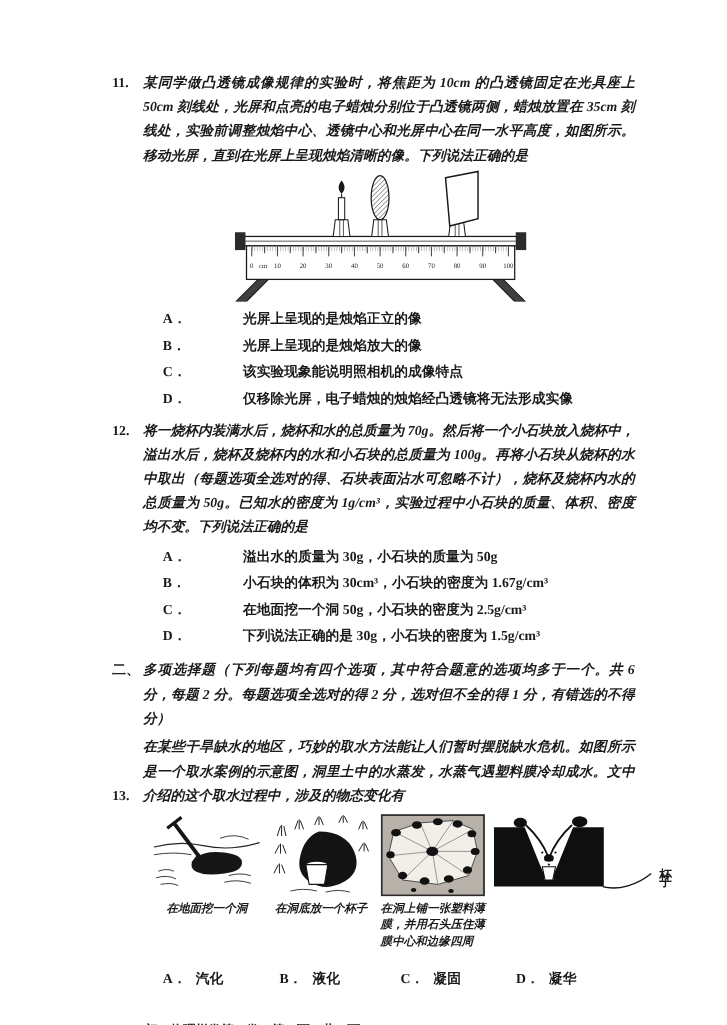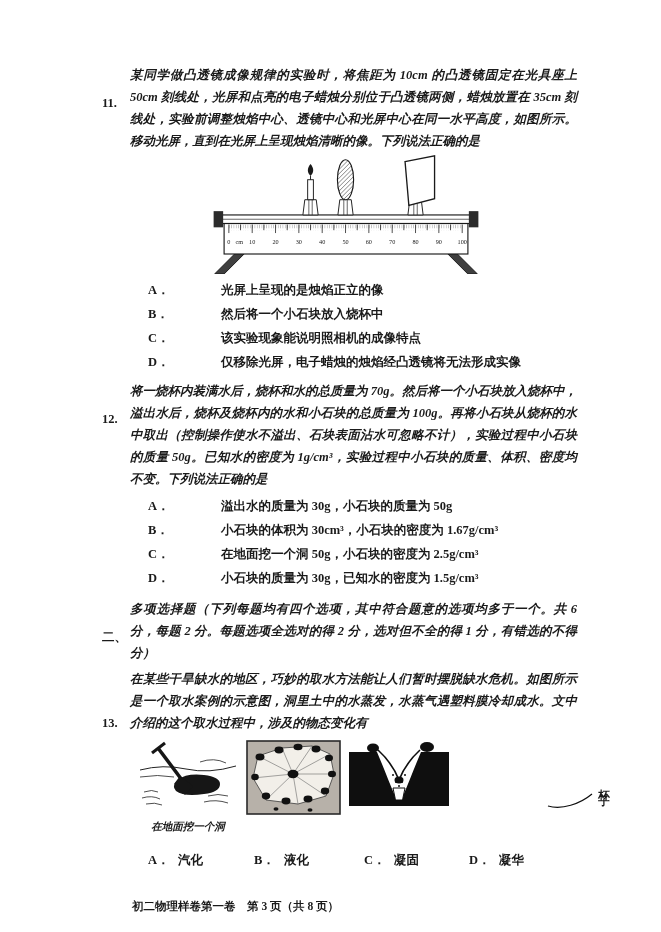--- a/index.html
+++ b/index.html
@@ -1,19 +1,19 @@
 <!DOCTYPE html>
 <html><head>
 <meta charset="utf-8">
 <style>
   html,body{margin:0;padding:0;background:#ffffff;}
   body{width:661px;height:932px;font-family:"Liberation Serif","DejaVu Serif",serif;color:#1a1a1a;}
   .page{position:relative;width:661px;height:932px;box-sizing:border-box;padding:64px 84px 0 102px;background:#fff;overflow:hidden;}
   .qhead{display:flex;font-size:12.5px;font-weight:600;line-height:22px;}
-  .qnum{flex:none;width:28px;margin-top:28px;}
+  .qnum{flex:none;width:28px;}
   .qtext{flex:1;text-align:justify;font-style:italic;}
   .opts{padding-left:46px;margin-top:4px;}
   .opt{display:flex;font-size:12.5px;font-weight:600;line-height:24px;}
   .olabel{flex:none;width:32px;}
   .otext{flex:1;margin-left:41px;}
   .bench-wrap{margin:2px 0 4px 98px;width:292px;}
   .bench-wrap svg{display:block;}
   .sec{margin-top:8px;}
   .q13{margin-top:4px;align-items:flex-end;}
   .panels{position:relative;margin:6px 0 0 36px;display:flex;gap:8px;align-items:flex-start;}
@@ -128,52 +128,52 @@
     </svg>
   </div>
 
   <div class="opts">
     <div class="opt">
         <span class="olabel">A．</span>
         <span class="otext">光屏上呈现的是烛焰正立的像</span>
       </div>
     <div class="opt">
         <span class="olabel">B．</span>
-        <span class="otext">然后将一个小石块放入烧杯中</span>
+        <span class="otext">光屏上呈现的是烛焰放大的像</span>
       </div>
     <div class="opt">
         <span class="olabel">C．</span>
         <span class="otext">该实验现象能说明照相机的成像特点</span>
       </div>
     <div class="opt">
         <span class="olabel">D．</span>
         <span class="otext">仅移除光屏，电子蜡烛的烛焰经凸透镜将无法形成实像</span>
       </div>
   </div>
 
   <div class="qhead" style="margin-top:6px;">
     <span class="qnum">12.</span>
-    <div class="qtext">将一烧杯内装满水后，烧杯和水的总质量为 70g。然后将一个小石块放入烧杯中，溢出水后，烧杯及烧杯内的水和小石块的总质量为 100g。再将小石块从烧杯的水中取出（控制操作使水不溢出、石块表面沾水可忽略不计），实验过程中小石块的质量 50g。已知水的密度为 1g/cm³，实验过程中小石块的质量、体积、密度均不变。下列说法正确的是</div>
+    <div class="qtext">将一烧杯内装满水后，烧杯和水的总质量为 70g。然后将一个小石块放入烧杯中，溢出水后，烧杯及烧杯内的水和小石块的总质量为 100g。再将小石块从烧杯的水中取出（每题选项全选对的得、石块表面沾水可忽略不计），烧杯及烧杯内水的总质量为 50g。已知水的密度为 1g/cm³，实验过程中小石块的质量、体积、密度均不变。下列说法正确的是</div>
   </div>
   <div class="opts">
     <div class="opt">
         <span class="olabel">A．</span>
         <span class="otext">溢出水的质量为 30g，小石块的质量为 50g</span>
       </div>
     <div class="opt">
         <span class="olabel">B．</span>
         <span class="otext">小石块的体积为 30cm³，小石块的密度为 1.67g/cm³</span>
       </div>
     <div class="opt">
         <span class="olabel">C．</span>
         <span class="otext">在地面挖一个洞 50g，小石块的密度为 2.5g/cm³</span>
       </div>
     <div class="opt">
         <span class="olabel">D．</span>
-        <span class="otext">小石块的质量为 30g，已知水的密度为 1.5g/cm³</span>
+        <span class="otext">下列说法正确的是 30g，小石块的密度为 1.5g/cm³</span>
       </div>
   </div>
 
   <div class="qhead sec">
     <span class="qnum">二、</span>
     <div class="qtext">多项选择题（下列每题均有四个选项，其中符合题意的选项均多于一个。共 6 分，每题 2 分。每题选项全选对的得 2 分，选对但不全的得 1 分，有错选的不得分）</div>
   </div>
 
   <div class="qhead q13">
     <span class="qnum">13.</span>
@@ -190,20 +190,39 @@
         <path d="M40 40 q8 -7 26 -5 q16 2 16 9 q0 8 -16 10 q-20 3 -28 -3 q-5 -5 2 -11 Z" fill="#161616"></path>
         <line x1="20" y1="8" x2="44" y2="40" stroke="#161616" stroke-width="3.5"></line>
         <line x1="14" y1="13" x2="27" y2="3" stroke="#161616" stroke-width="3"></line>
         <polygon points="42,36 55,46 47,55 36,44" fill="#161616"></polygon>
         <path d="M6 52 q8 -3 14 0 M4 58 q10 -3 18 1 M8 64 q9 -2 16 1" stroke="#222" stroke-width="0.8" fill="none"></path>
         <path d="M70 56 q10 -3 20 0 M66 62 q12 -3 24 1" stroke="#222" stroke-width="0.8" fill="none"></path>
       </svg>
       <div class="pcap">在地面挖一个洞</div>
     </div>
 
+    <div class="panel p2">
+      <svg width="92" height="75" viewBox="0 0 92 75">
+        <g stroke="#1c1c1c" stroke-width="0.9" fill="none">
+          <path d="M6 20 l3 -9 M10 20 l0 -10 M14 20 l-2 -9"></path>
+          <path d="M22 14 l3 -8 M26 14 l0 -9 M30 14 l-3 -8"></path>
+          <path d="M40 10 l3 -7 M44 10 l0 -8 M48 10 l-3 -7"></path>
+          <path d="M62 8 l3 -6 M66 8 l0 -7 M70 8 l-3 -6"></path>
+          <path d="M80 14 l3 -7 M84 14 l0 -8 M88 14 l-3 -7"></path>
+          <path d="M4 36 l4 -8 M9 36 l0 -9 M14 36 l-3 -8"></path>
+          <path d="M3 54 l4 -8 M8 54 l0 -9 M13 54 l-3 -8"></path>
+          <path d="M80 34 l4 -7 M85 34 l0 -8 M89 34 l-3 -7"></path>
+        </g>
+        <path d="M44 16 q24 0 32 18 q7 17 -8 27 q-17 10 -32 1 q-13 -8 -9 -24 q4 -17 17 -22 Z" fill="#141414"></path>
+        <ellipse cx="42" cy="46" rx="10" ry="3.2" fill="#fff" stroke="#141414" stroke-width="1"></ellipse>
+        <polygon points="32,46 52,46 49,64 35,64" fill="#fff" stroke="#141414" stroke-width="1"></polygon>
+        <path d="M18 70 q12 -3 24 0 M50 71 q12 -3 22 0" stroke="#222" stroke-width="0.8" fill="none"></path>
+      </svg>
+      <div class="pcap">在洞底放一个杯子</div>
+    </div>
 
     <div class="panel p3">
       <svg width="95" height="75" viewBox="0 0 95 75">
         <rect x="1" y="1" width="93" height="73" fill="#b7b1a9" stroke="#2a2a2a" stroke-width="1.6"></rect>
         <polygon points="12,16 36,8 66,6 84,14 88,34 80,56 52,64 20,60 7,38" fill="#f2efe9" stroke="#3a3a3a" stroke-width="0.8"></polygon>
         <g stroke="#6a6a6a" stroke-width="0.6">
           <line x1="47" y1="34" x2="12" y2="16"></line>
             <line x1="47" y1="34" x2="36" y2="8"></line>
           <line x1="47" y1="34" x2="66" y2="6"></line>
             <line x1="47" y1="34" x2="84" y2="14"></line>
@@ -223,20 +242,21 @@
           <ellipse cx="79" cy="51" rx="4.2" ry="3.4"></ellipse>
             <ellipse cx="62" cy="59" rx="4.5" ry="3.4"></ellipse>
           <ellipse cx="40" cy="61" rx="4.5" ry="3.4"></ellipse>
             <ellipse cx="20" cy="56" rx="4.2" ry="3.4"></ellipse>
           <ellipse cx="9" cy="37" rx="3.8" ry="3.2"></ellipse>
             <ellipse cx="47" cy="34" rx="5.5" ry="4.2"></ellipse>
           <ellipse cx="30" cy="69" rx="2.5" ry="1.8"></ellipse>
             <ellipse cx="64" cy="70" rx="2.5" ry="1.8"></ellipse>
         </g>
       </svg>
+      <div class="pcap">在洞上铺一张塑料薄膜，并用石头压住薄膜中心和边缘四周</div>
     </div>
 
     <div class="panel p4">
       <svg width="100" height="75" viewBox="0 0 100 75">
         <path d="M0 12 L28 12 C34 26 40 42 46 56 L46 60 L54 60 L54 56 C60 42 66 26 72 12 L100 12 L100 66 L0 66 Z" fill="#0f0f0f"></path>
         <path d="M29 10 C40 20 46 30 50 40 C54 30 60 20 71 10" fill="none" stroke="#0f0f0f" stroke-width="1.6"></path>
         <ellipse cx="50" cy="40" rx="4.5" ry="3.5" fill="#0f0f0f"></ellipse>
         <g fill="#0f0f0f">
           <circle cx="44" cy="35" r="1"></circle>
             <circle cx="47" cy="42" r="1"></circle>

